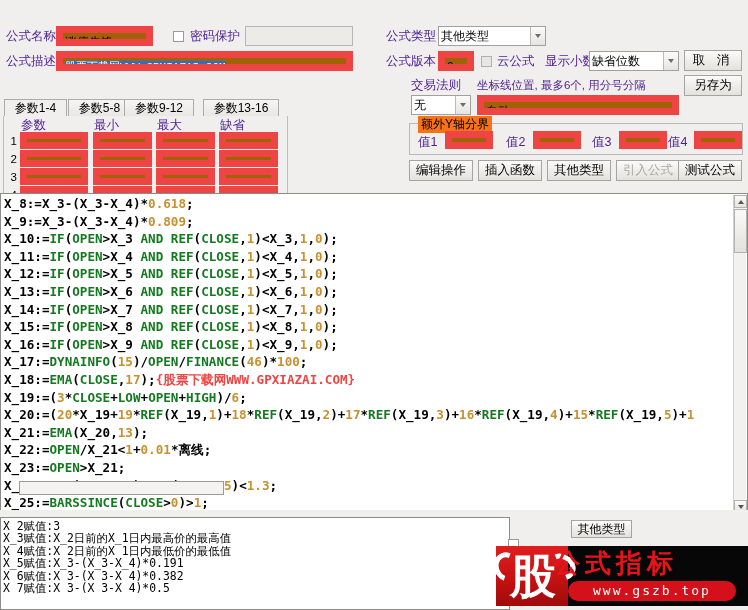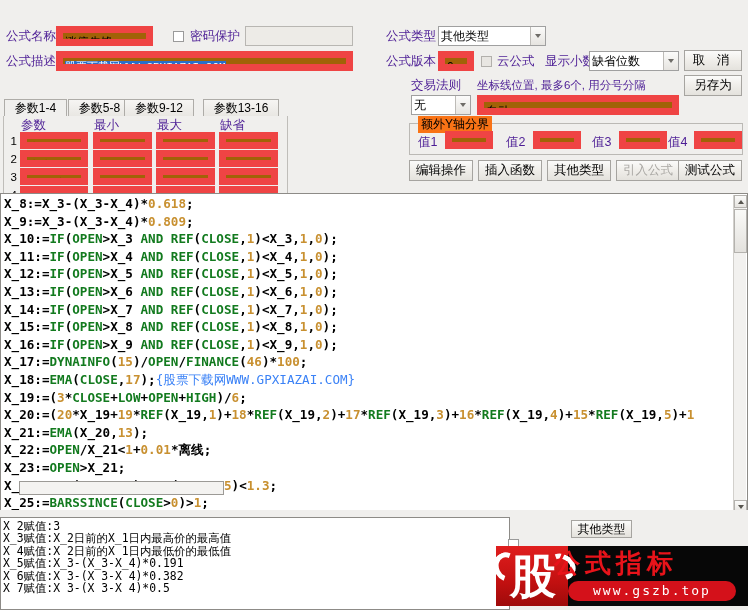--- a/index.html
+++ b/index.html
@@ -101,21 +101,21 @@
     background:#fff;
     font-family:"DejaVu Sans Mono","Liberation Mono",monospace;
     font-size:12.6px;line-height:17.6px;font-weight:bold;
     white-space:pre;
     padding-left:2px;
   }
   .codearea .ln{height:17.6px;overflow:hidden;white-space:pre;}
   .k{color:#127a1e;}
   .n{color:#c89030;}
   .p{color:#000;}
-  .cm{color:#3b82f6;font-weight:normal;}
+  .cm{color:#ef4444;font-weight:bold;}
 
   .vscroll{
     position:absolute;right:1px;top:1px;width:13px;bottom:1px;
     background:#f2f1ef;border-left:1px solid #d2d0cc;box-sizing:border-box;
   }
   .vscroll .sbtn{
     position:absolute;left:0;width:13px;height:13px;
     background:linear-gradient(to bottom,#fbfbfa,#e6e4e0);border:1px solid #b4b2ae;box-sizing:border-box;
   }
   .vscroll .sbtn.up{top:0;}

